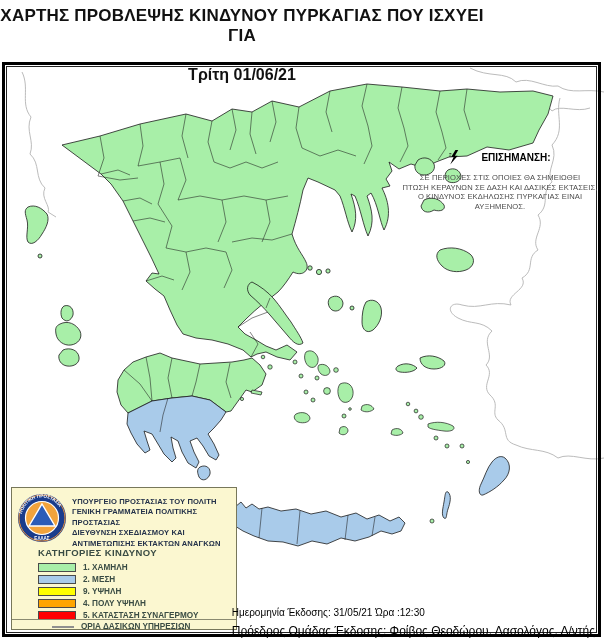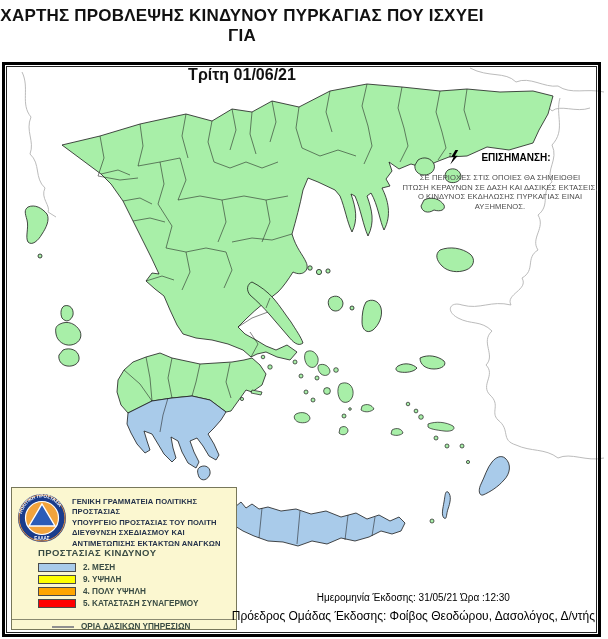--- a/index.html
+++ b/index.html
@@ -40,21 +40,21 @@
   .legend-rows{position:absolute;left:26px;top:73px;}
   .legend-row{display:flex;align-items:center;height:12px;}
   .legend-swatch{width:38px;height:9px;border:1px solid #4a4a4a;box-sizing:border-box;margin-right:7px;}
   .legend-label{font-size:8.2px;font-weight:bold;color:#3a4c44;white-space:nowrap;}
   .legend-divider{position:absolute;left:0px;top:131px;width:224px;border-top:1px solid #8a8a70;}
   .boundary-row{position:absolute;left:40px;top:134px;display:flex;align-items:center;height:9px;}
   .boundary-line{width:22px;height:2px;background:#8f8f8f;margin-right:7px;}
   .boundary-label{font-size:8.2px;font-weight:bold;color:#3a4c44;white-space:nowrap;}
 
   .footer-block{
-    position:absolute;right:13px;top:592px;text-align:center;z-index:6;color:#000;
+    position:absolute;right:13px;top:607px;text-align:left;z-index:6;color:#000;
   }
   .footer-line1{font-size:10px;}
   .footer-line2{font-size:12px;margin-top:6px;}
 </style>
 </head>
 <body>
 
 <div class="title-block">
   <div class="title-line1">ΧΑΡΤΗΣ ΠΡΟΒΛΕΨΗΣ ΚΙΝΔΥΝΟΥ ΠΥΡΚΑΓΙΑΣ ΠΟΥ ΙΣΧΥΕΙ ΓΙΑ</div>
   <div class="title-line2">Τρίτη 01/06/21</div>
@@ -248,27 +248,31 @@
         <path id="ringpath" d="M25,45.5 A20.5,20.5 0 1 1 25.01,45.5"></path>
       </defs>
     <text font-size="4.6" fill="#ffffff" font-family="Liberation Sans, sans-serif" font-weight="bold">
       <textPath href="#ringpath" startOffset="28%">ΠΟΛΙΤΙΚΗ ΠΡΟΣΤΑΣΙΑ</textPath>
     </text>
     <text x="25" y="47" font-size="4.6" fill="#ffffff" text-anchor="middle" font-family="Liberation Sans, sans-serif" font-weight="bold">ΕΛΛΑΣ</text>
     <circle cx="25" cy="25" r="16.5" fill="#f2a33c" stroke="#ffffff" stroke-width="1.2"></circle>
     <path d="M25,11 L38,33 L12,33 Z" fill="#2b5cb8" stroke="#ffffff" stroke-width="1.4"></path>
   </svg>
   <div class="agency-lines">
+    <div>ΥΠΟΥΡΓΕΙΟ ΠΡΟΣΤΑΣΙΑΣ ΤΟΥ ΠΟΛΙΤΗ</div>
     <div>ΓΕΝΙΚΗ ΓΡΑΜΜΑΤΕΙΑ ΠΟΛΙΤΙΚΗΣ ΠΡΟΣΤΑΣΙΑΣ</div>
-    <div>ΥΠΟΥΡΓΕΙΟ ΠΡΟΣΤΑΣΙΑΣ ΤΟΥ ΠΟΛΙΤΗ</div>
     <div>ΔΙΕΥΘΥΝΣΗ ΣΧΕΔΙΑΣΜΟΥ ΚΑΙ</div>
     <div>ΑΝΤΙΜΕΤΩΠΙΣΗΣ ΕΚΤΑΚΤΩΝ ΑΝΑΓΚΩΝ</div>
   </div>
-  <div class="legend-title">ΠΡΟΣΤΑΣΙΑΣ ΚΙΝΔΥΝΟΥ</div>
+  <div class="legend-title">ΚΑΤΗΓΟΡΙΕΣ ΚΙΝΔΥΝΟΥ</div>
   <div class="legend-rows">
+    <div class="legend-row">
+      <span class="legend-swatch" style="background: rgb(168, 239, 168);"></span>
+      <span class="legend-label">1. ΧΑΜΗΛΗ</span>
+    </div>
     <div class="legend-row">
       <span class="legend-swatch" style="background: rgb(169, 203, 234);"></span>
       <span class="legend-label">2. ΜΕΣΗ</span>
     </div>
     <div class="legend-row">
       <span class="legend-swatch" style="background: rgb(255, 255, 0);"></span>
       <span class="legend-label">9. ΥΨΗΛΗ</span>
     </div>
     <div class="legend-row">
       <span class="legend-swatch" style="background: rgb(255, 165, 0);"></span>

